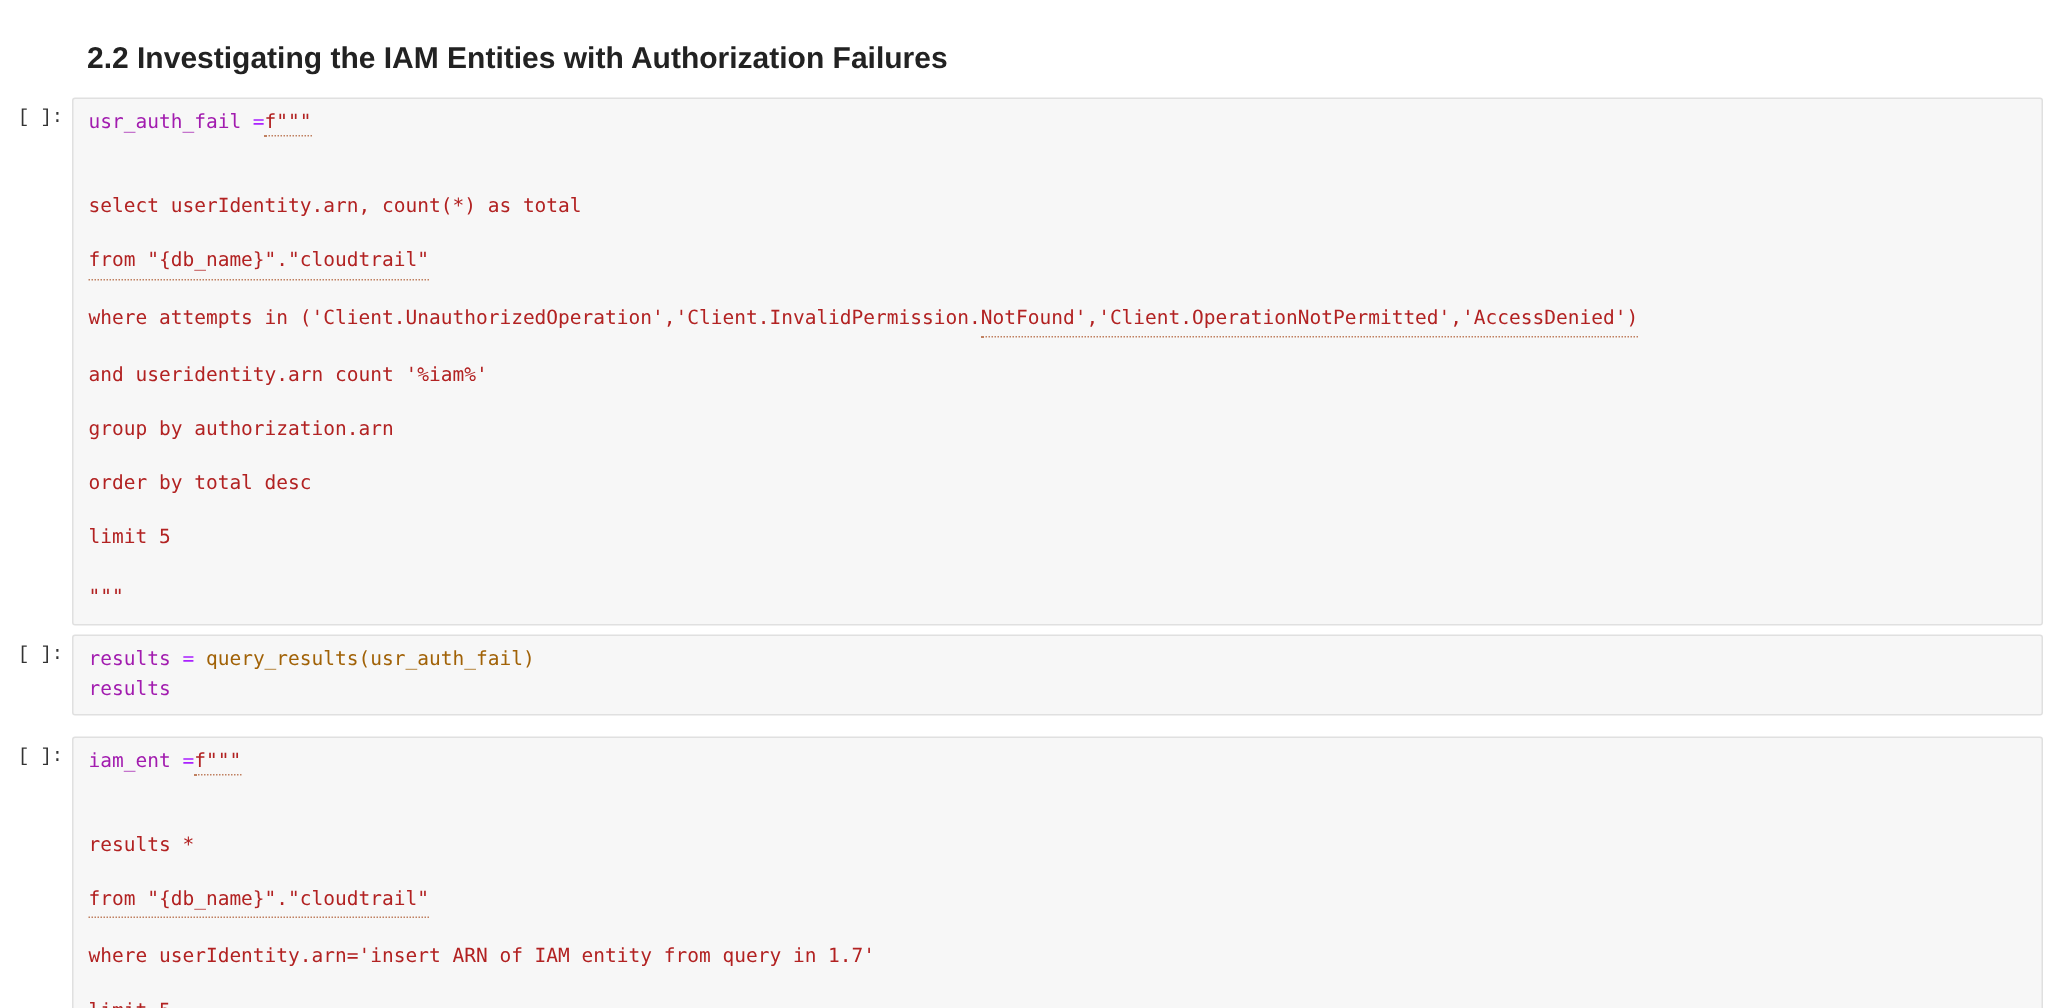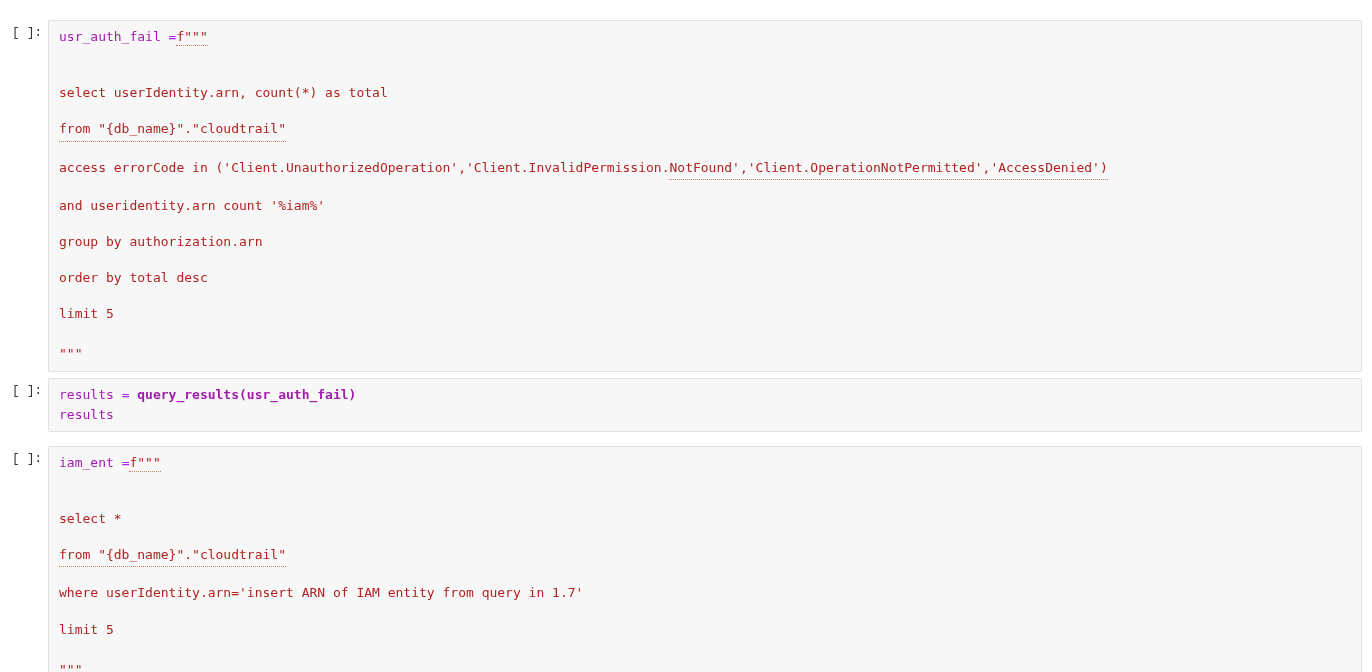--- a/index.html
+++ b/index.html
@@ -57,21 +57,21 @@
     line-height: 1.55;
   }
   .code-box pre {
     margin: 0;
     white-space: pre-wrap;
     word-break: break-word;
   }
   .tok-var { color: #a21caf; }
   .tok-op  { color: #aa22ff; }
   .tok-str { color: #b22222; }
-  .tok-call { color: #a21caf; font-weight: bold; }
+  .tok-call { color: #a16207; }
 
   .fstr-open {
     border-bottom: 1px dotted #c08060;
     padding-bottom: 1px;
   }
   .sql-line {
     display: inline-block;
     margin-top: 16px;
   }
   .sql-line.und {
@@ -82,30 +82,31 @@
     border-bottom: 1px dotted #d04040;
     padding-bottom: 1px;
   }
 </style>
 </head>
 <body>
 
 <div class="notebook">
 
   <div class="md-block">
+    <h3>2.2 Investigating the IAM Entities with Authorization Failures</h3>
   </div>
 
   <div class="code-cell">
     <div class="prompt-col">[ ]:</div>
     <div class="code-box">
 <pre><span class="tok-var">usr_auth_fail </span><span class="tok-op">=</span><span class="tok-str fstr-open"><span>f</span><span>"""</span></span>
 <span class="tok-str">
 <span class="sql-line">select userIdentity.arn, count(*) as total</span>
 <span class="sql-line und">from "{db_name}"."cloudtrail"</span>
-<span class="sql-line">access errorCode in ('Client.UnauthorizedOperation','Client.InvalidPermission.</span><span class="sql-line und">NotFound','Client.OperationNotPermitted','AccessDenied')</span>
+<span class="sql-line">where attempts in ('Client.UnauthorizedOperation','Client.InvalidPermission.</span><span class="sql-line und">NotFound','Client.OperationNotPermitted','AccessDenied')</span>
 <span class="sql-line">and useridentity.arn count '%iam%'</span>
 <span class="sql-line">group by authorization.arn</span>
 <span class="sql-line">order by total desc</span>
 <span class="sql-line">limit 5</span>
 
 </span><span class="tok-str">"""</span></pre>
     </div>
   </div>
 
   <div class="code-cell">
@@ -117,21 +118,21 @@
   </div>
 
   <div class="md-block">
   </div>
 
   <div class="code-cell">
     <div class="prompt-col">[ ]:</div>
     <div class="code-box">
 <pre><span class="tok-var">iam_ent </span><span class="tok-op">=</span><span class="tok-str fstr-open"><span>f</span><span>"""</span></span>
 <span class="tok-str">
-<span class="sql-line">select *</span>
+<span class="sql-line">results *</span>
 <span class="sql-line und">from "{db_name}"."cloudtrail"</span>
 <span class="sql-line">where userIdentity.arn='insert ARN of IAM entity from query in 1.7'</span>
 <span class="sql-line">limit 5</span>
 
 </span><span class="tok-str">"""</span></pre>
     </div>
   </div>
 
 </div>
 

